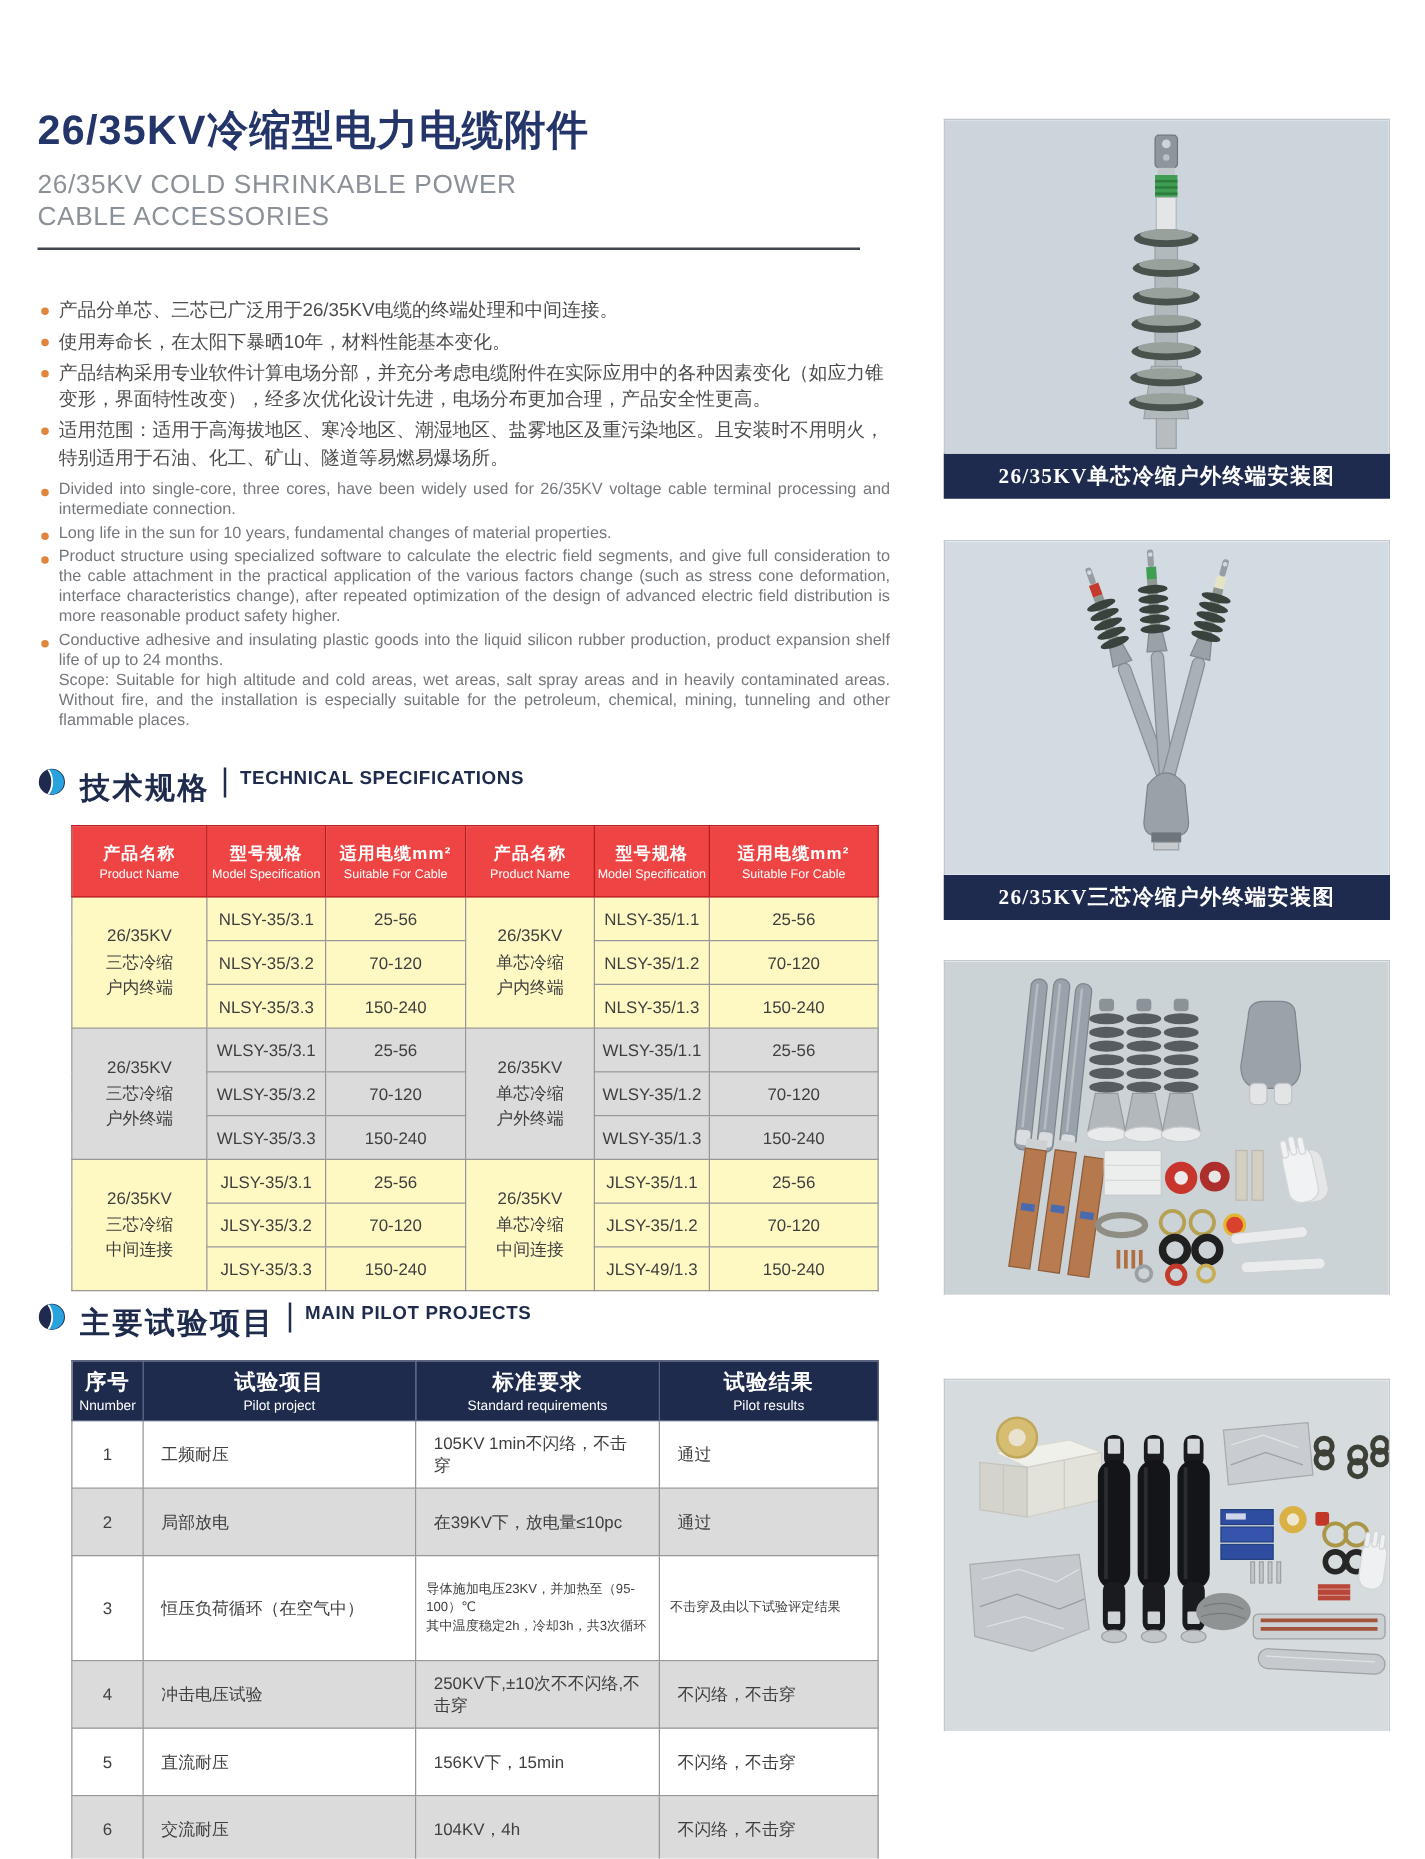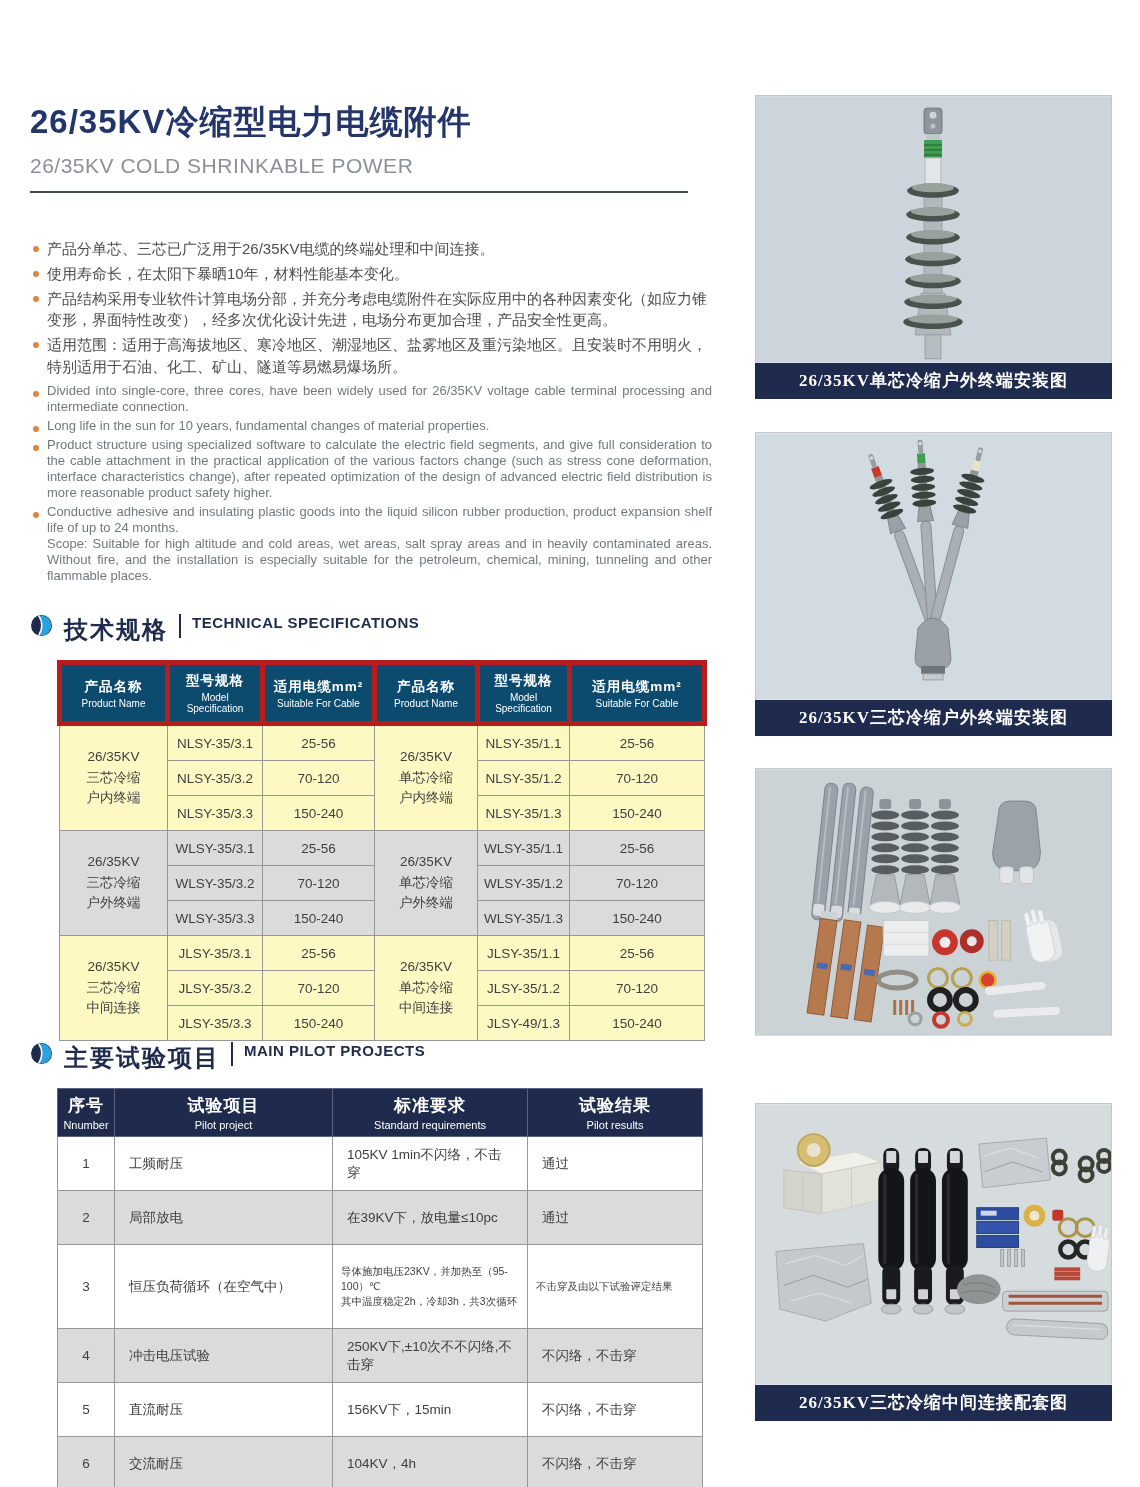--- a/index.html
+++ b/index.html
@@ -1,21 +1,21 @@
 <!DOCTYPE html>
 <html><head>
 <meta charset="utf-8">
 <style>
   html,body{margin:0;padding:0;background:#ffffff;}
   .page{
     position:relative;width:1140px;height:1487px;background:#ffffff;overflow:hidden;
     font-family:"Liberation Sans","DejaVu Sans",sans-serif;color:#4d4d4d;
   }
   
-  .title-block{position:absolute;left:30px;top:100px;width:662px;}
+  .title-block{position:absolute;left:30px;top:82px;width:662px;}
   .title-cn{margin:0;font-size:33px;font-weight:700;color:#24356a;letter-spacing:1px;}
   .title-en{margin-top:8px;font-size:21px;line-height:1.22;color:#8b9199;font-weight:400;letter-spacing:0.5px;}
   .title-rule{margin-top:12px;border-top:2px solid #42474f;width:658px;height:0;}
   
   ul.bullets{list-style:none;margin:0;padding:0;}
   ul.bullets li{position:relative;padding-left:17px;margin:0 0 3px 0;}
   ul.bullets li::before{content:"";position:absolute;left:3px;top:8px;width:6px;height:6px;border-radius:50%;background:#e0863c;}
   .cn-list{position:absolute;left:30px;top:238px;width:678px;font-size:15px;line-height:1.45;color:#4d4d4d;}
   .en-list{position:absolute;left:30px;top:383px;width:682px;font-size:13px;line-height:1.23;color:#74777c;text-align:justify;}
   .en-list li::before{top:5px;width:5px;height:5px;}
@@ -24,21 +24,21 @@
   .sec-heading{position:absolute;left:30px;display:flex;align-items:flex-start;gap:11px;color:#1f2b4d;}
   .sec-spec{top:614px;}
   .sec-pilot{top:1042px;}
   .sec-cn{font-size:24px;font-weight:700;letter-spacing:2px;}
   .sec-divider{width:2px;height:24px;background:#1f2b4d;}
   .sec-en{font-size:15px;font-weight:600;letter-spacing:0.5px;}
   .sphere-icon{flex:0 0 auto;}
   
   table{border-collapse:collapse;table-layout:fixed;}
   .spec-table{position:absolute;left:57px;top:660px;width:645px;}
-  .spec-table th{background:#0c4a6e;color:#ffffff;border:5px solid #b91c1c;padding:7px 2px;height:42px;}
+  .spec-table th{background:#ef4444;color:#ffffff;border:1px solid #b91c1c;padding:7px 2px;height:42px;}
   .spec-table th .h-cn{font-size:13.5px;font-weight:700;letter-spacing:1px;}
   .spec-table th .h-en{font-size:10px;font-weight:400;margin-top:2px;}
   .spec-table td{border:1px solid #979797;text-align:center;font-size:13.5px;color:#3f3f3f;height:30px;padding:2px;}
   .spec-table .g-gray td{background:#dbdbdb;}
   .spec-table .g-white td{background:#fef9c3;}
   .preline{white-space:pre-line;line-height:1.55;}
   .pilot-table{position:absolute;left:57px;top:1088px;width:645px;}
   .pilot-table th{background:#1f2b4d;color:#ffffff;border:1px solid #5a6480;padding:5px 2px;height:33px;}
   .pilot-table th .h-cn{font-size:17px;font-weight:700;letter-spacing:1px;}
   .pilot-table th .h-en{font-size:11px;font-weight:400;margin-top:2px;}
@@ -56,20 +56,21 @@
 </style>
 </head>
 <body>
 
 <div class="page">
 
   <div class="title-block">
     <h1 class="title-cn">26/35KV冷缩型电力电缆附件</h1>
     <div class="title-en">
       <div>26/35KV COLD SHRINKABLE POWER</div>
+      <div>CABLE ACCESSORIES</div>
     </div>
     <div class="title-rule"></div>
   </div>
 
   <ul class="bullets cn-list">
     <li>产品分单芯、三芯已广泛用于26/35KV电缆的终端处理和中间连接。</li>
     <li>使用寿命长，在太阳下暴晒10年，材料性能基本变化。</li>
     <li>产品结构采用专业软件计算电场分部，并充分考虑电缆附件在实际应用中的各种因素变化（如应力锥变形，界面特性改变），经多次优化设计先进，电场分布更加合理，产品安全性更高。</li>
     <li>适用范围：适用于高海拔地区、寒冷地区、潮湿地区、盐雾地区及重污染地区。且安装时不用明火，特别适用于石油、化工、矿山、隧道等易燃易爆场所。</li>
   </ul>
@@ -574,16 +575,15 @@
       <g>
         <rect x="248" y="188" width="106" height="20" rx="4" fill="#ccd0d3" stroke="#9da1a4"></rect>
         <line x1="254" y1="193" x2="348" y2="193" stroke="#a2543a" stroke-width="3"></line>
         <line x1="254" y1="200" x2="348" y2="200" stroke="#a2543a" stroke-width="3"></line>
         <g transform="rotate(3 300 226)">
             <rect x="252" y="218" width="102" height="16" rx="8" fill="#c6cace" stroke="#9da1a4"></rect>
         <line x1="258" y1="224" x2="346" y2="224" stroke="#e0e3e5"></line>
           </g>
       </g>
     </svg>
-    <div class="fig-caption">26/35KV三芯冷缩中间连接配套图</div>
   </div>
 
 </div>
 
 </body></html>

